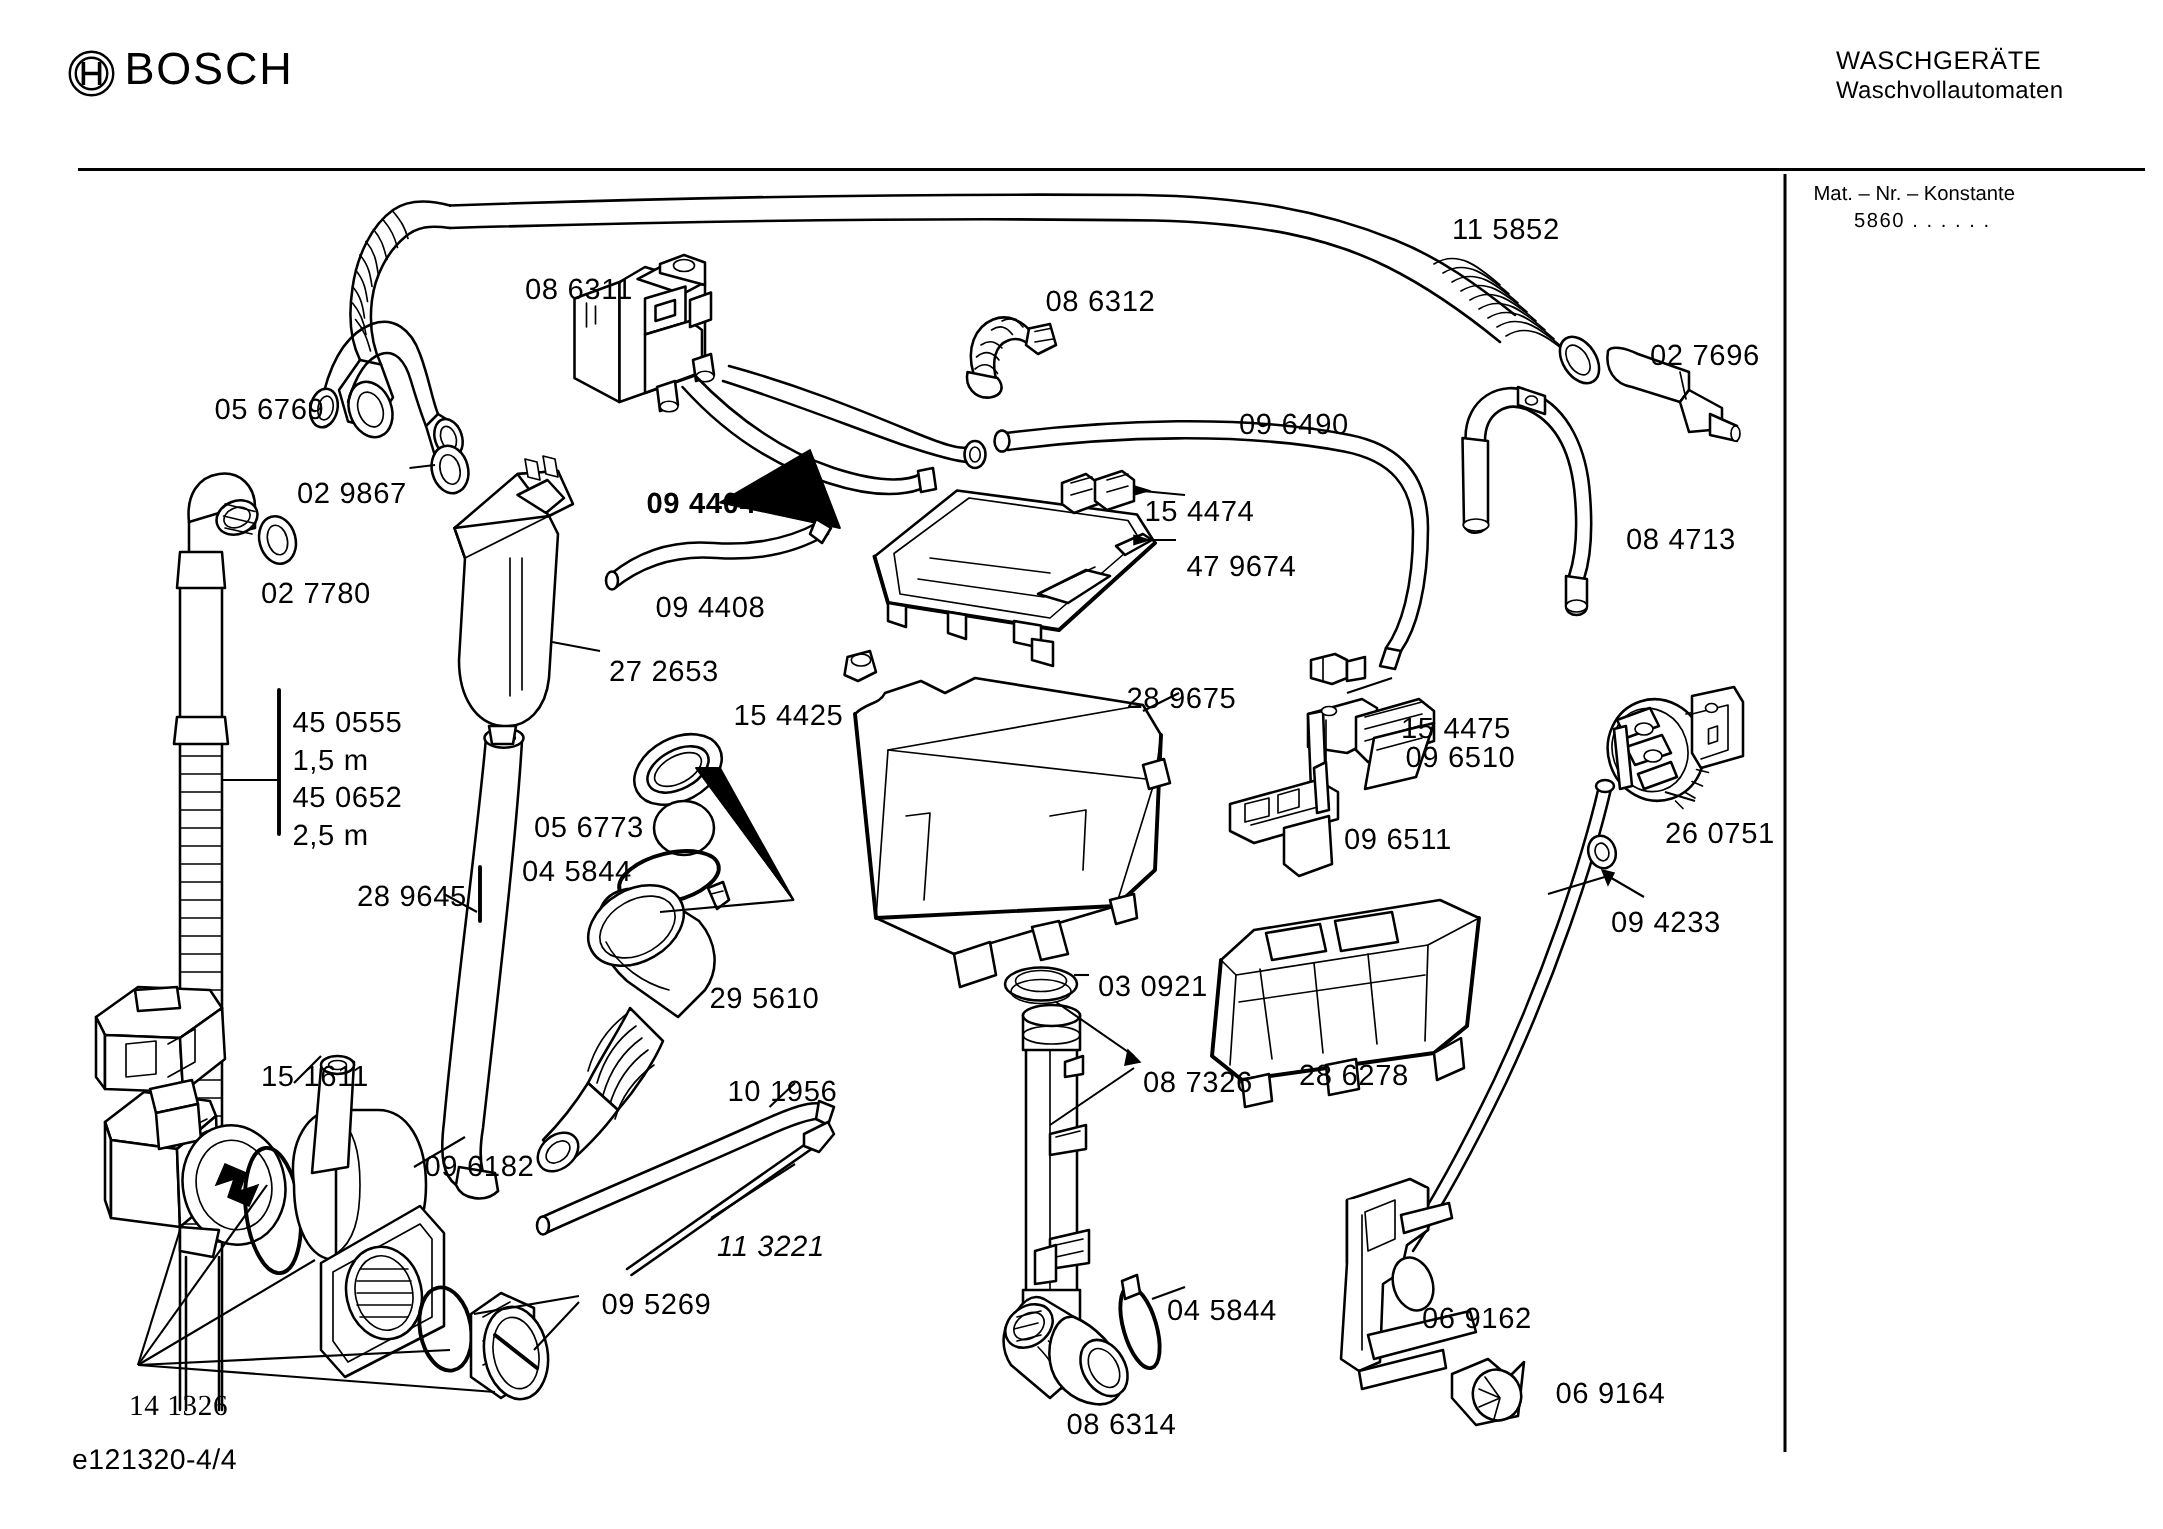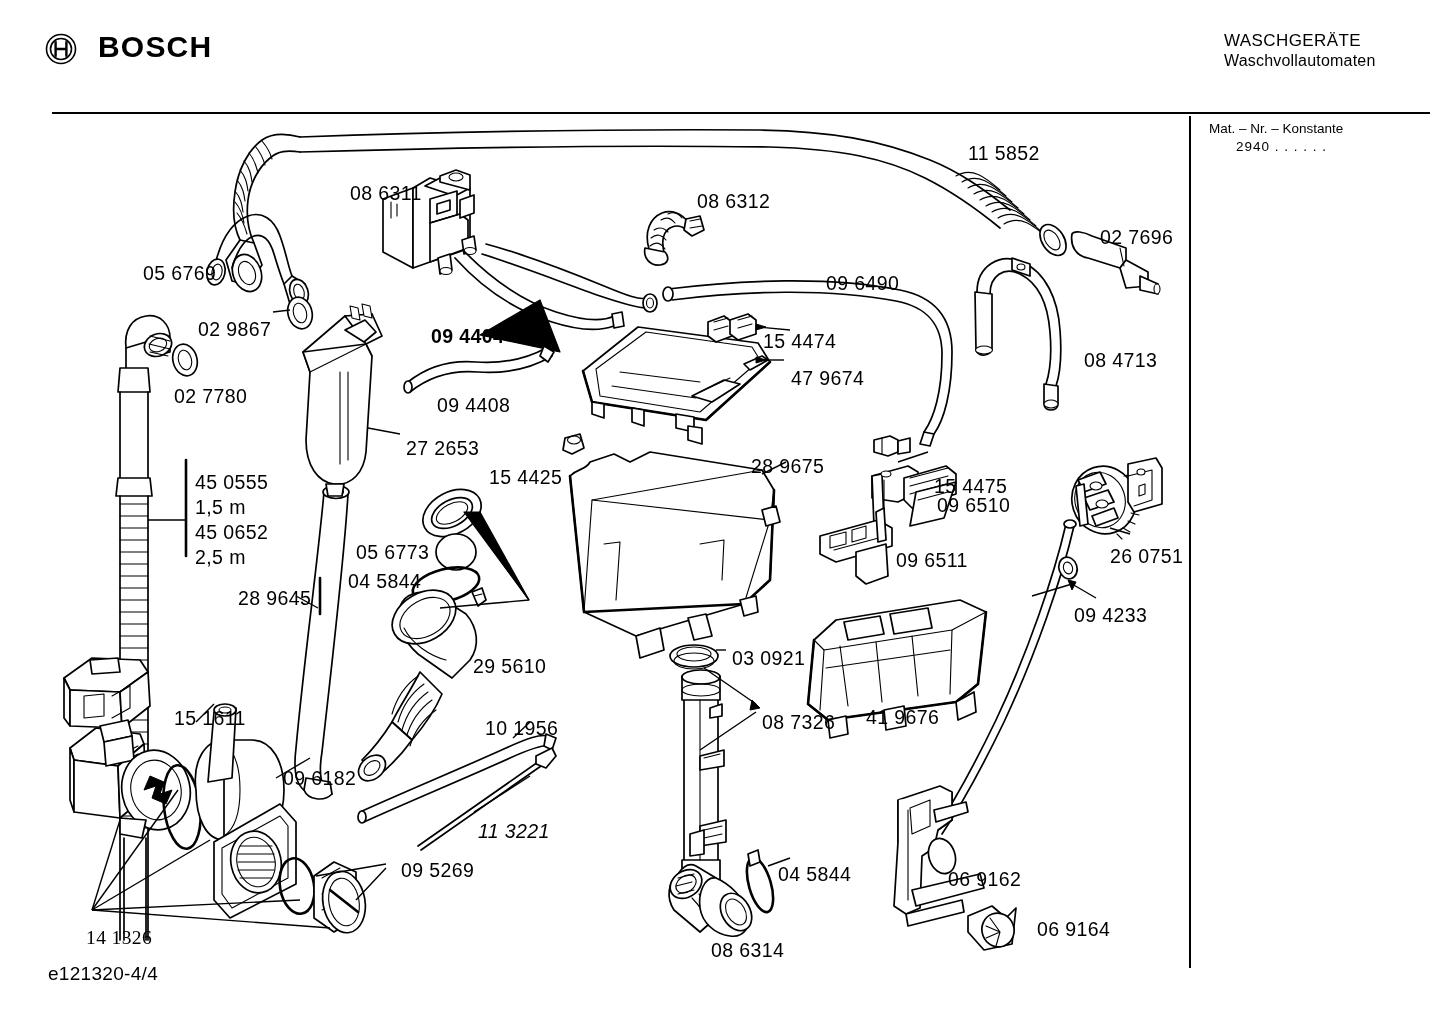--- a/index.html
+++ b/index.html
@@ -3,21 +3,21 @@
 <meta charset="utf-8">
 <style>
   html,body{margin:0;padding:0;background:#ffffff;}
   body{width:1442px;height:1019px;position:relative;overflow:hidden;
        font-family:"Liberation Sans","DejaVu Sans",sans-serif;color:#000;}
 
   #stage{position:absolute;left:0;top:0;width:1442px;height:1019px;}
 
   
   .bosch-logo-mark{position:absolute;left:44px;top:32px;width:34px;height:34px;}
-  .brand{position:absolute;left:98px;top:30px;font-size:30px;font-weight:bold;
+  .brand{position:absolute;left:83px;top:30px;font-size:30px;font-weight:normal;
          letter-spacing:1.2px;line-height:34px;}
   .model{position:absolute;left:298px;top:32px;font-size:19px;letter-spacing:.2px;}
   .cat1{position:absolute;left:1224px;top:31px;font-size:17px;letter-spacing:.4px;}
   .cat2{position:absolute;left:1224px;top:52px;font-size:16px;letter-spacing:.2px;}
 
   .rule-h{position:absolute;left:52px;top:112px;width:1378px;height:2px;background:#000;}
   .rule-v{position:absolute;left:1189px;top:116px;width:2px;height:852px;background:#000;}
 
   .matnr1{position:absolute;left:1209px;top:121px;font-size:13.5px;}
   .matnr2{position:absolute;left:1236px;top:139px;font-size:13.5px;letter-spacing:1px;}
@@ -53,21 +53,21 @@
     </svg>
   </div>
   <div class="brand">BOSCH</div>
   <div class="cat1">WASCHGERÄTE</div>
   <div class="cat2">Waschvollautomaten</div>
 
   <div class="rule-h"></div>
   <div class="rule-v"></div>
 
   <div class="matnr1">Mat. – Nr. – Konstante</div>
-  <div class="matnr2">2940  .  .    .   .   .   .</div>
+  <div class="matnr2">5860  .  .    .   .   .   .</div>
 
   <div class="footer">e121320-4/4</div>
 
   <svg class="art" viewBox="0 0 1442 1019">
 
     <g>
       <path class="s" d="M300 137 C470 131 620 129 760 130 C830 131 880 140 930 160
                           C960 172 985 190 1010 210"></path>
       <path class="s" d="M300 152 C470 147 630 145 770 147 C840 149 885 158 925 178
                           C955 193 978 210 1000 228"></path>
@@ -641,20 +641,20 @@
       <div class="lbl" style="left: 791px; top: 367px;">47 9674</div>
       <div class="lbl" style="left: 1084px; top: 349px;">08 4713</div>
       <div class="lbl" style="left: 751px; top: 455px;">28 9675</div>
       <div class="lbl" style="left: 934px; top: 452px; margin-top: 23px;">15 4475</div>
       <div class="lbl" style="left: 937px; top: 494px;">09 6510</div>
       <div class="lbl" style="left: 896px; top: 549px;">09 6511</div>
       <div class="lbl" style="left: 1110px; top: 545px;">26 0751</div>
       <div class="lbl" style="left: 1074px; top: 604px;">09 4233</div>
       <div class="lbl" style="left: 732px; top: 647px;">03 0921</div>
       <div class="lbl" style="left: 762px; top: 711px;">08 7326</div>
-      <div class="lbl" style="left: 866px; top: 706px;">41 9676</div>
+      <div class="lbl" style="left: 866px; top: 706px;">28 6278</div>
       <div class="lbl" style="left: 778px; top: 863px;">04 5844</div>
       <div class="lbl" style="left: 711px; top: 939px;">08 6314</div>
       <div class="lbl" style="left: 948px; top: 868px;">06 9162</div>
       <div class="lbl" style="left: 1037px; top: 918px;">06 9164</div>
     </div>
 
 </div>
 
 </body></html>

